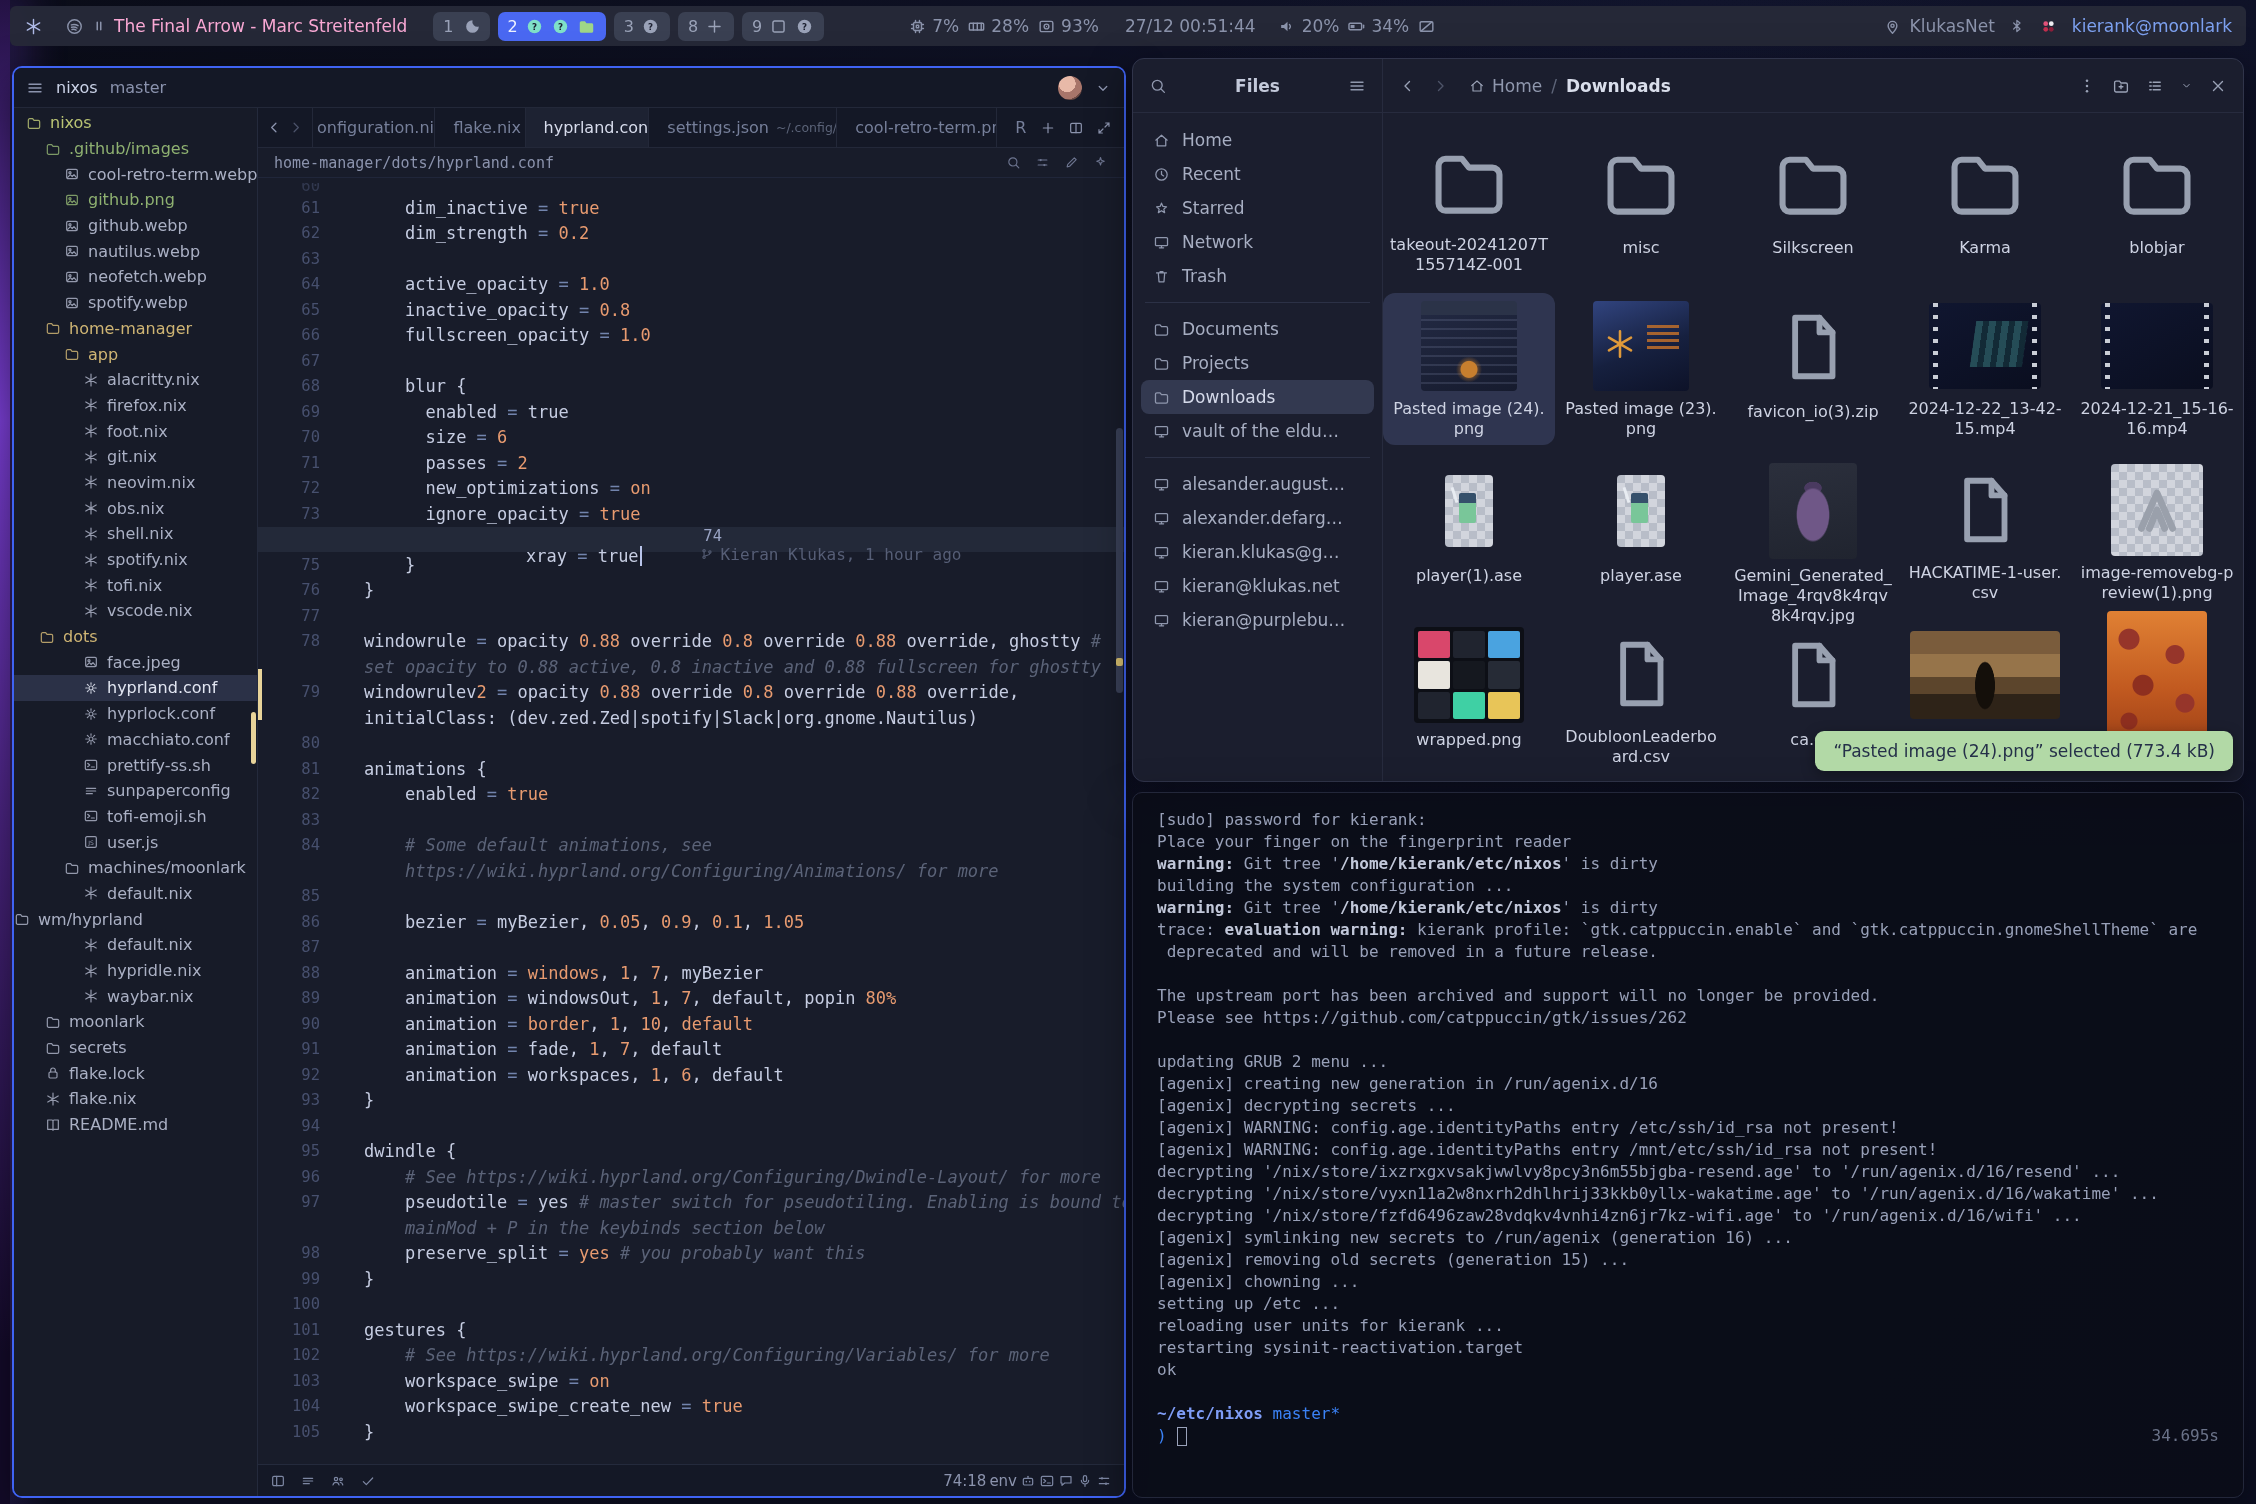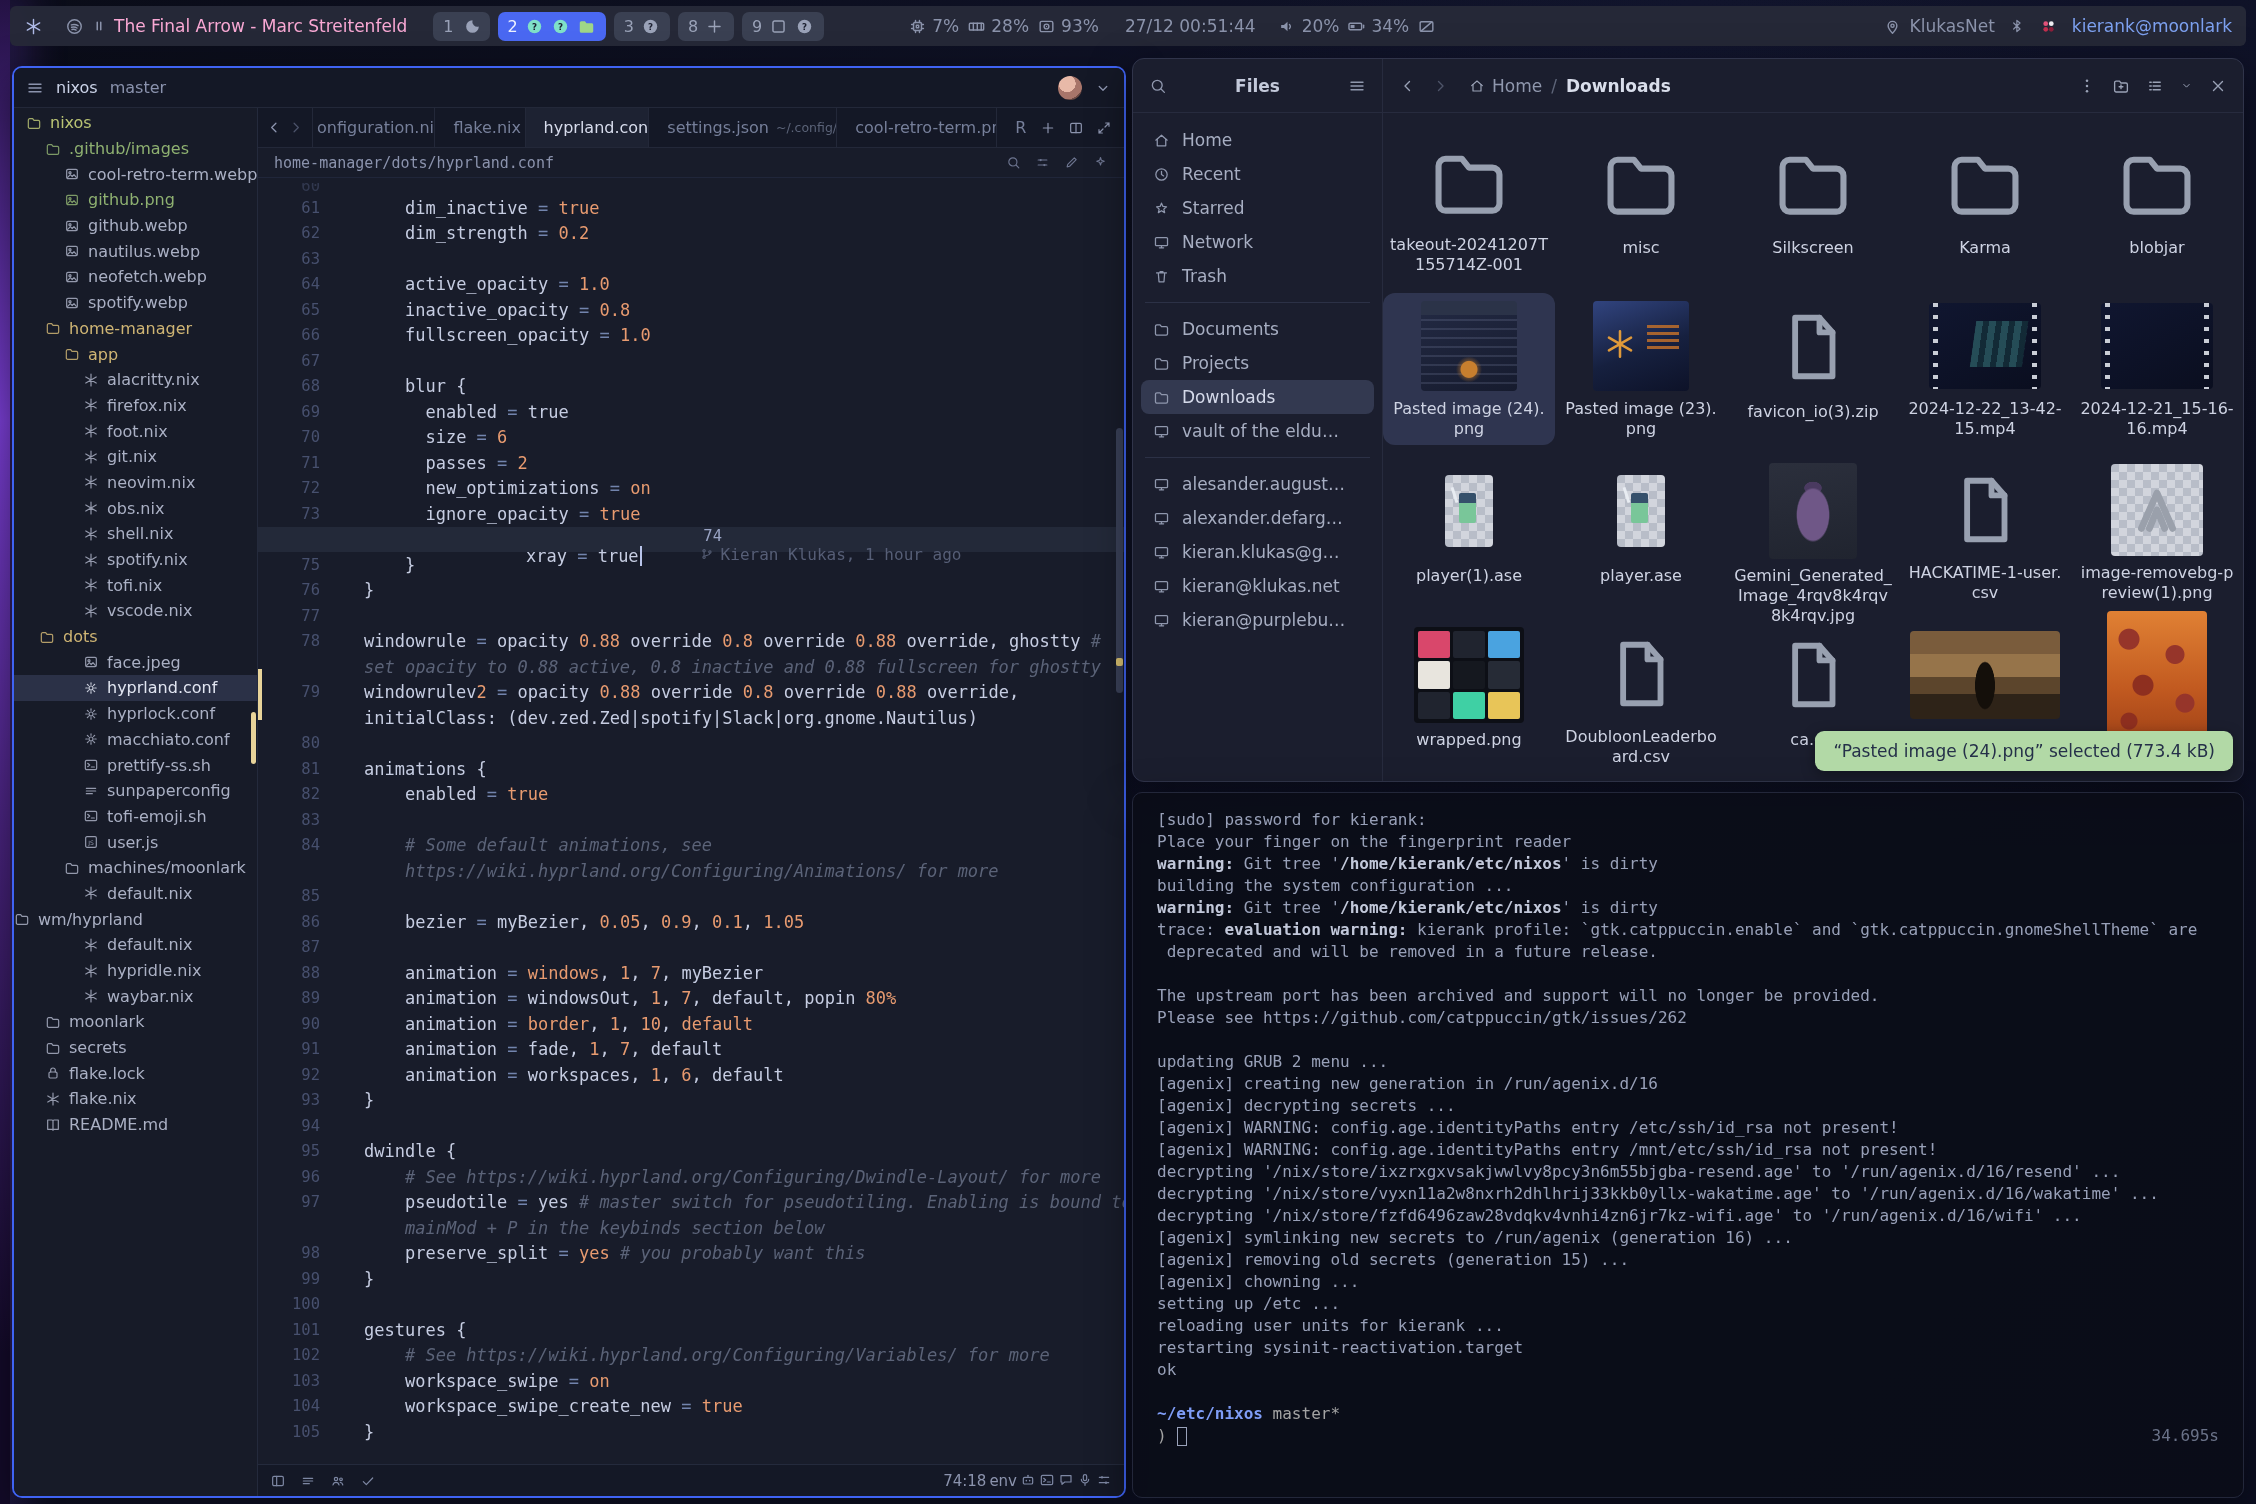--- a/index.html
+++ b/index.html
@@ -92,21 +92,21 @@
   .caret-beam{display:inline-block;width:2px;height:20px;background:#b9c4ea;vertical-align:middle;margin-left:1px;}
   .blame{color:#565e76;margin-left:58px;display:inline-flex;align-items:center;gap:7px;font-size:16px;}
   .blame .ic{width:14px;height:14px;color:#565e76;}
   #gitmark{position:absolute;left:0;top:491px;width:4px;height:51px;background:#e8d49a;}
   #ed-scrollbar{position:absolute;right:0;top:0;width:9px;height:100%;}
   #ed-scrollbar .thumb{position:absolute;right:1px;top:250px;width:7px;height:265px;background:#3a4158;border-radius:4px;}
   #ed-scrollbar .mark{position:absolute;right:1px;top:480px;width:7px;height:8px;background:#d8c070;border-radius:2px;}
   #ed-status{height:32px;flex:none;background:#141826;border-top:1px solid #242a3c;display:flex;align-items:center;
     padding:0 12px;gap:14px;font-size:15px;color:#8b93ad;}
   #ed-status .ic{width:16px;height:16px;color:#7d87a3;}
-  #ed-status .right{margin-left:auto;display:flex;gap:3px;}
+  #ed-status .right{margin-left:auto;display:flex;align-items:center;gap:3px;}
 
   
   #files{left:1132px;top:58px;width:1112px;height:724px;background:rgba(28,31,46,.97);border:1px solid #30344a;
     border-radius:12px;overflow:hidden;display:flex;flex-direction:column;}
   #f-header{height:54px;flex:none;display:flex;align-items:center;border-bottom:1px solid #272b3e;}
   #f-header-left{width:250px;flex:none;display:flex;align-items:center;padding:0 16px;gap:12px;border-right:1px solid #272b3e;height:100%;}
   #f-header-left .ic{width:18px;height:18px;color:#8f97ad;}
   #f-title{flex:1;text-align:center;color:#c3c9da;font-weight:bold;font-size:17px;}
   #f-nav{flex:1;display:flex;align-items:center;gap:14px;padding:0 16px;}
   #f-nav .ic{width:18px;height:18px;color:#9aa2b6;}
@@ -177,21 +177,21 @@
       linear-gradient(180deg,#e08134,#c25a20 60%,#a34418);}
   #f-bubble{position:absolute;right:10px;bottom:10px;background:#b2d9a6;color:#253049;font-size:17px;
       padding:10px 18px;border-radius:9px;z-index:5;box-shadow:0 4px 14px rgba(0,0,0,.35);}
 
   
   #terminal{left:1132px;top:792px;width:1112px;height:706px;background:rgba(11,13,23,.94);border:1px solid #23273a;
     border-radius:10px;overflow:hidden;padding:16px 24px;font-family:"DejaVu Sans Mono",monospace;font-size:16px;color:#98a0b8;}
   .tline{height:22px;line-height:22px;white-space:pre;}
   .tb{font-weight:bold;color:#c2c8da;}
   .tB{font-weight:bold;color:#7f9df7;}
-  .td{color:#a3a3a3;}
+  .td{color:#3b82f6;}
   .tprompt{display:flex;align-items:center;}
   .tcursor{display:inline-block;width:10px;height:19px;border:1.5px solid #9aa2ba;margin-left:10px;}
   .ttime{margin-left:auto;color:#6a7288;}
 </style>
 </head>
 <body>
 
 <div class="bg-streak"></div>
 
 <div id="waybar">

